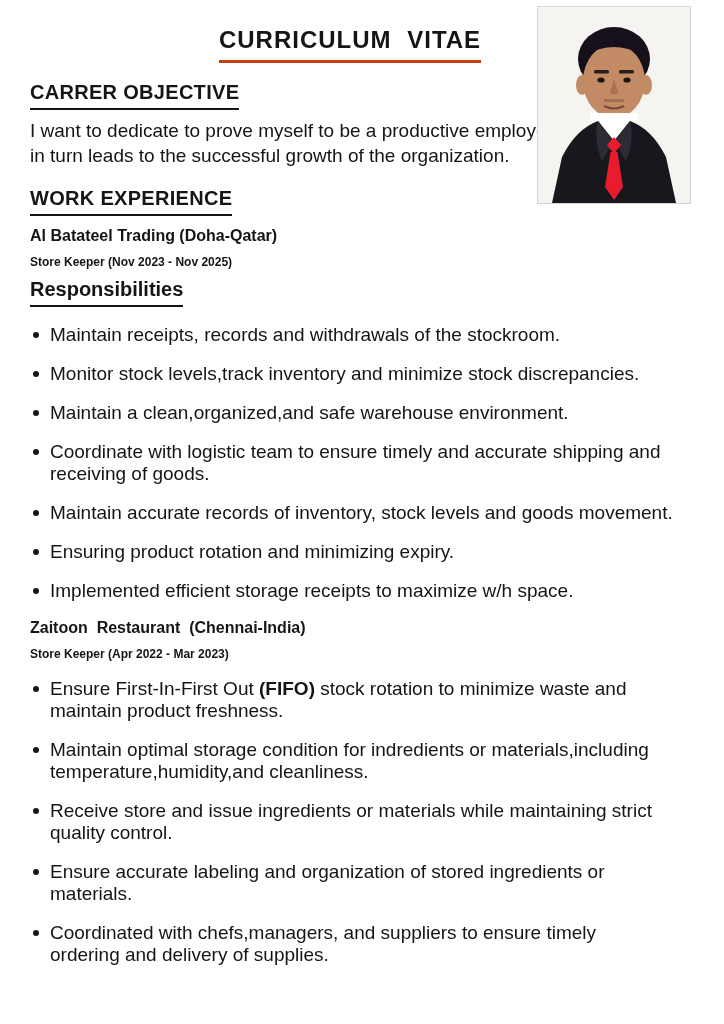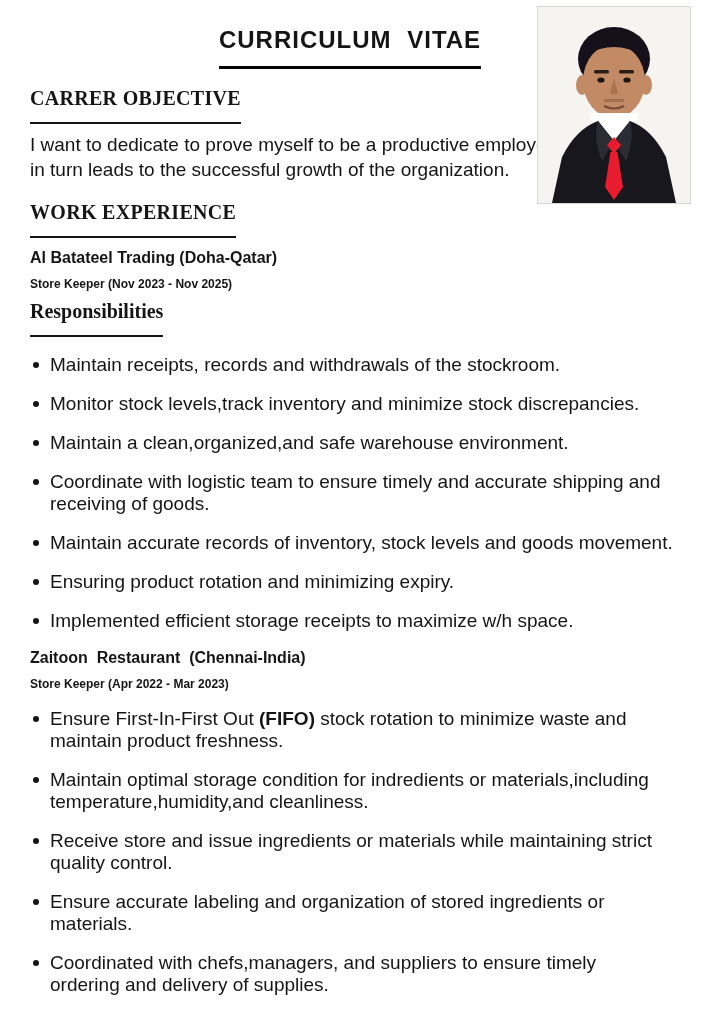--- a/index.html
+++ b/index.html
@@ -10,22 +10,22 @@
     font-family:"Liberation Sans",sans-serif;
     color:#151515;
     overflow:hidden;
   }
   .content{padding:26px 24px 0 30px;box-sizing:border-box;}
 
   .title{
     margin:0;width:640px;text-align:center;
     font-size:24px;font-weight:bold;letter-spacing:1px;word-spacing:8px;
   }
-  .u{display:inline-block;border-bottom:3px solid #000000;padding-bottom:12px;}
-  .u2{display:inline-block;border-bottom:2px solid #151515;padding-bottom:12px;font-family:Liberation Serif, serif;}
+  .u{display:inline-block;border-bottom:3px solid #c2410c;padding-bottom:6px;}
+  .u2{display:inline-block;border-bottom:2px solid #151515;padding-bottom:4px;}
 
   .photo{
     position:absolute;top:7px;left:538px;width:152px;height:196px;
     box-shadow:0 0 0 1px #d8d6d2;
   }
   .photo svg{display:block;width:152px;height:196px;}
 
   .contact{margin-top:24px;font-weight:bold;font-size:19px;line-height:25px;}
   .contact div{white-space:pre-wrap;}
 

